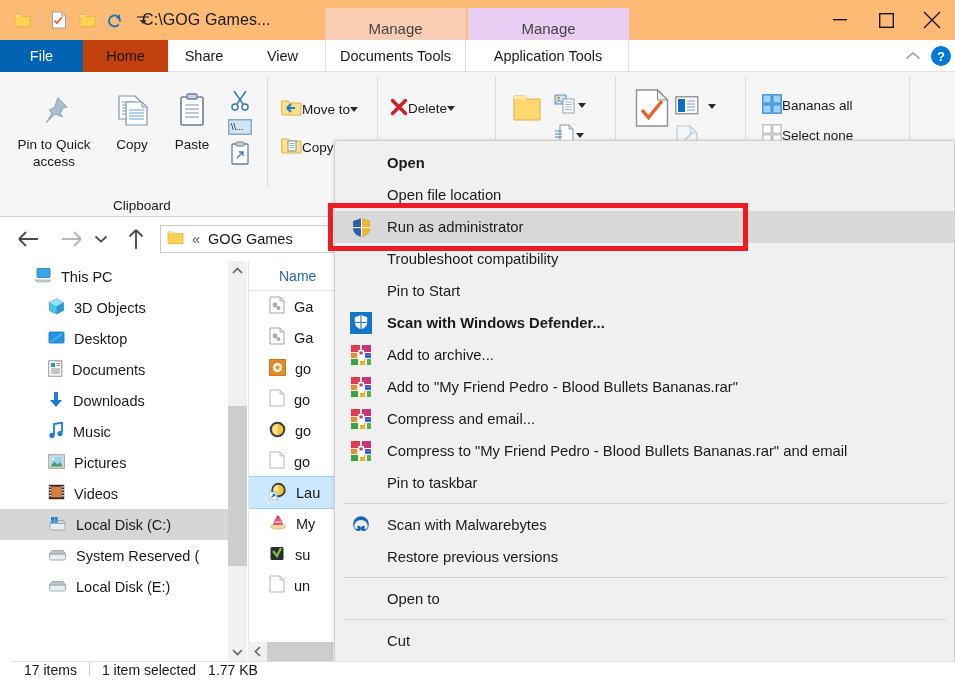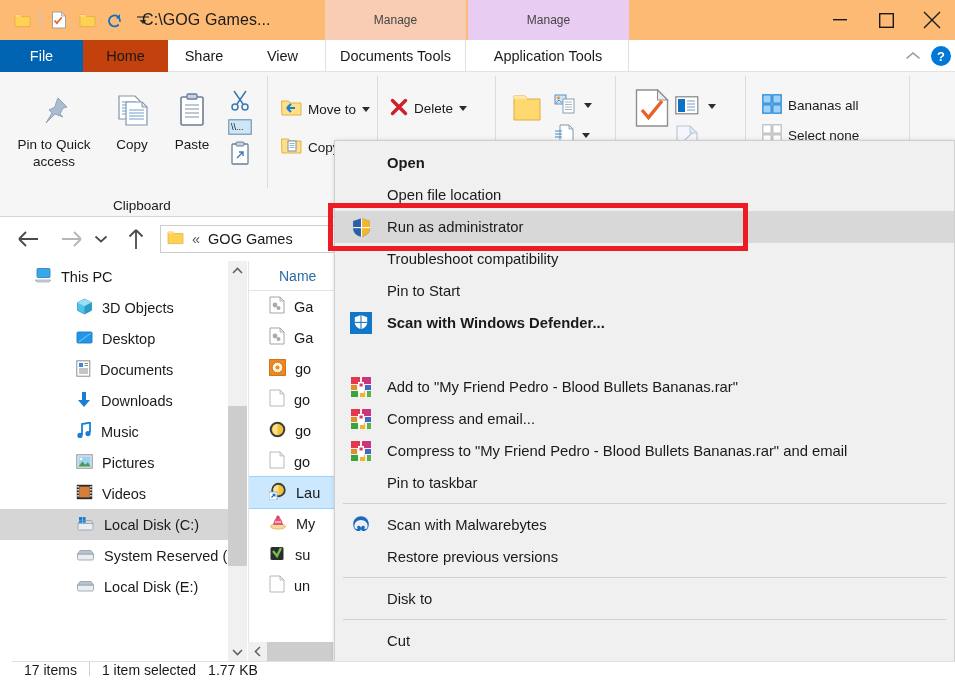--- a/index.html
+++ b/index.html
@@ -19,23 +19,23 @@
   }
   .qat { position: absolute; left: 8px; top: 0; height: 40px; display: flex; align-items: center; gap: 0px; }
   .qat-btn { width: 28px; height: 28px; display: flex; align-items: center; justify-content: center; }
   .qat-sep { width: 1px; height: 18px; background: #c8c8c8; margin: 0 4px; }
   .title-text {
     position: absolute; left: 142px; top: 0; height: 40px;
     display: flex; align-items: center;
     font-size: 16px; color: #1a1a1a; letter-spacing: .1px;
   }
   .ctx-tab {
-    position: absolute; top: 0; height: 40px;
+    position: absolute; top: 8px; height: 40px;
     display: flex; align-items: center; justify-content: center;
-    font-size: 12px; color: #444;
+    font-size: 15px; color: #444;
   }
   .ctx-tab.shortcut { left: 325px; width: 141px; background: #f9cdb3; }
   .ctx-tab.app { left: 468px; width: 161px; background: #e8ccf2; }
 
   .wincontrols { position: absolute; right: 0; top: 0; height: 40px; display: flex; }
   .wc { width: 46px; height: 40px; display: flex; align-items: center; justify-content: center; }
   .wc svg { display: block; }
 
   
   .tabstrip {
@@ -69,42 +69,42 @@
   .rgroup-label {
     position: absolute; bottom: 3px; left: 0; width: 100%; text-align: center;
     font-size: 13.5px; color: #1a1a1a; padding-left: 16px;
   }
   .bigbtn {
     position: absolute; display: flex; flex-direction: column; align-items: center;
     font-size: 13.5px; color: #1a1a1a; line-height: 17px; text-align: center;
   }
   .bigbtn .gi { height: 50px; display: flex; align-items: center; justify-content: center; }
   .smallbtn {
-    position: absolute; display: flex; align-items: center; gap: 6px;
+    position: absolute; display: flex; align-items: center; 
     font-size: 13.5px; color: #1a1a1a; white-space: nowrap;
   }
   .caret { width: 0; height: 0; border-left: 4px solid transparent; border-right: 4px solid transparent; border-top: 5px solid #2b2b2b; }
 
   
   .addrbar { position: absolute; left: 0; top: 217px; width: 955px; height: 44px; background: #fff; }
   .navbtn { position: absolute; top: 8px; width: 28px; height: 28px; display: flex; align-items: center; justify-content: center; }
   .addrbox {
     position: absolute; left: 160px; top: 8px; right: 0; height: 28px;
     border: 1px solid #cccccc; background: #fff; display: flex; align-items: center; gap: 8px; padding-left: 6px;
     font-size: 14.5px; color: #1a1a1a;
   }
 
   
   .navpane { position: absolute; left: 0; top: 261px; width: 228px; bottom: 27px; background: #fff; overflow: hidden; }
   .tree-item {
     position: relative; height: 31px; display: flex; align-items: center; gap: 9px;
     padding-left: 28px; font-size: 14.5px; color: #1a1a1a; white-space: nowrap;
   }
   .tree-item.lvl0 { padding-left: 34px; }
-  .tree-item.lvl1 { padding-left: 76px; }
+  .tree-item.lvl1 { padding-left: 48px; }
   .tree-item.selected { background: #d6d6d6; }
 
   .navscroll { position: absolute; left: 228px; top: 261px; width: 19px; bottom: 27px; background: #f0f0f0; }
   .navscroll .arrow { position: absolute; left: 0; width: 19px; height: 18px; display: flex; align-items: center; justify-content: center; }
   .navscroll .up { top: 0; }
   .navscroll .down { bottom: 0; }
   .navscroll .thumb { position: absolute; left: 0; width: 19px; background: #cdcdcd; }
 
   .filepane { position: absolute; left: 248px; top: 261px; right: 0; bottom: 27px; background: #fff; border-left: 1px solid #e5e5e5; overflow: hidden; }
   .colheader { height: 30px; display: flex; align-items: center; border-bottom: 1px solid #e5e5e5; }
@@ -717,20 +717,37 @@
         <svg width="22" height="22" viewBox="0 0 22 22">
           <rect width="22" height="22" fill="#1277c8"></rect>
           <path d="M11 3l6.2 2.2v5.2c0 3.4-2.7 5.7-6.2 6.6-3.5-.9-6.2-3.2-6.2-6.6V5.2z" fill="#fff"></path>
           <path d="M11 3v14" stroke="#1277c8" stroke-width="1.1"></path>
           <path d="M4.8 10.4h12.4" stroke="#1277c8" stroke-width="1.1"></path>
         </svg>
       </span>
       <span>Scan with Windows Defender...</span>
     </div>
 
+    <div class="mi" style="top:198px;">
+      <span class="micon">
+        <svg width="20" height="20" viewBox="0 0 20 20">
+          <rect x="0" y="0" width="9" height="7" fill="#e03a50"></rect>
+            <rect x="11" y="0" width="9" height="7" fill="#c8367e"></rect>
+          <rect x="0" y="8" width="6" height="5" fill="#e88b2a"></rect>
+            <rect x="8" y="8" width="4" height="5" fill="#f2d24a"></rect>
+            <rect x="14" y="8" width="6" height="5" fill="#4b63c4"></rect>
+          <rect x="0" y="14" width="7" height="6" fill="#3aa33f"></rect>
+            <rect x="9" y="14" width="5" height="6" fill="#f0b42c"></rect>
+            <rect x="16" y="14" width="4" height="6" fill="#52b54a"></rect>
+          <rect x="7" y="5" width="6" height="11" fill="#fff"></rect>
+          <path d="M8.5 6.5h3.2v3h-3.2z" fill="#e03a50"></path>
+        </svg>
+      </span>
+      <span>Add to archive...</span>
+    </div>
 
     <div class="mi" style="top:230px;">
       <span class="micon">
         <svg width="20" height="20" viewBox="0 0 20 20">
           <rect x="0" y="0" width="9" height="7" fill="#e03a50"></rect>
             <rect x="11" y="0" width="9" height="7" fill="#c8367e"></rect>
           <rect x="0" y="8" width="6" height="5" fill="#e88b2a"></rect>
             <rect x="8" y="8" width="4" height="5" fill="#f2d24a"></rect>
             <rect x="14" y="8" width="6" height="5" fill="#4b63c4"></rect>
           <rect x="0" y="14" width="7" height="6" fill="#3aa33f"></rect>
@@ -797,21 +814,21 @@
 
     <div class="mi" style="top:400px;">
       <span class="micon"></span>
       <span>Restore previous versions</span>
     </div>
 
     <div class="msep" style="top:436px;"></div>
 
     <div class="mi" style="top:442px;">
       <span class="micon"></span>
-      <span>Disk to</span>
+      <span>Open to</span>
     </div>
 
     <div class="msep" style="top:478px;"></div>
 
     <div class="mi" style="top:484px;">
       <span class="micon"></span>
       <span>Cut</span>
     </div>
 
     <div class="mi" style="top:516px;">

